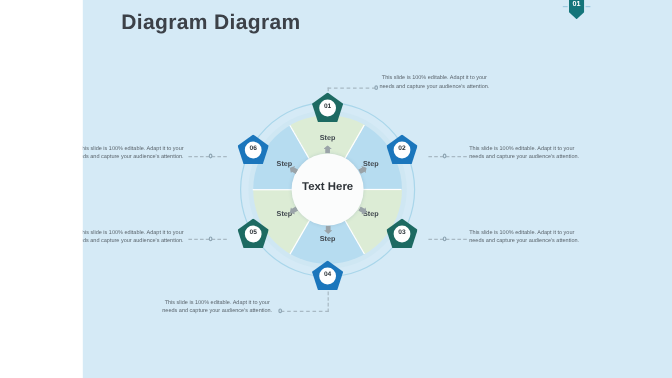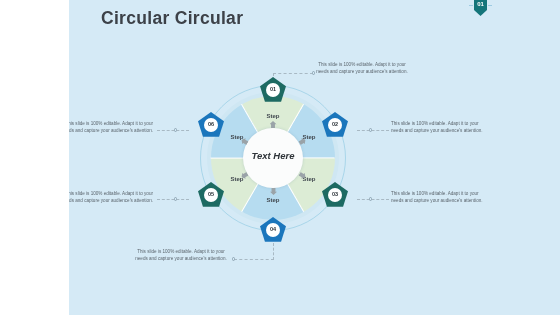--- a/index.html
+++ b/index.html
@@ -126,21 +126,20 @@
     box-shadow: 0 0 3px rgba(90,130,150,0.25);
   }
   #wheel .hub-text {
     position: absolute;
     left: 43px; top: 65px;
     width: 60px;
     text-align: center;
     font-size: 9.5px;
     font-weight: bold;
     color: #2f3439;
-    font-style: italic;
   }
 
   
   .step-label {
     position: absolute;
     font-size: 6px;
     font-weight: bold;
     color: #41484f;
     white-space: nowrap;
     transform: translate(-50%, -50%);
@@ -225,21 +224,21 @@
     border: 0.8px solid #8fa6b4;
     background: #d5eaf6;
     box-sizing: border-box;
   }
 </style>
 </head>
 <body>
 
 <div id="slide">
 
-  <div id="title">Circular Circular</div>
+  <div id="title">Diagram Diagram</div>
 
   <div id="corner-badge">
     <div class="tick l"></div>
     <div class="tick r"></div>
     <div class="pent"></div>
     <div class="pent-txt">01</div>
   </div>
 
   <div class="conn-v" style="left:204px; top:73px; height:17px;"></div>
   <div class="conn" style="left:204px; top:73px; width:40px;"></div>

